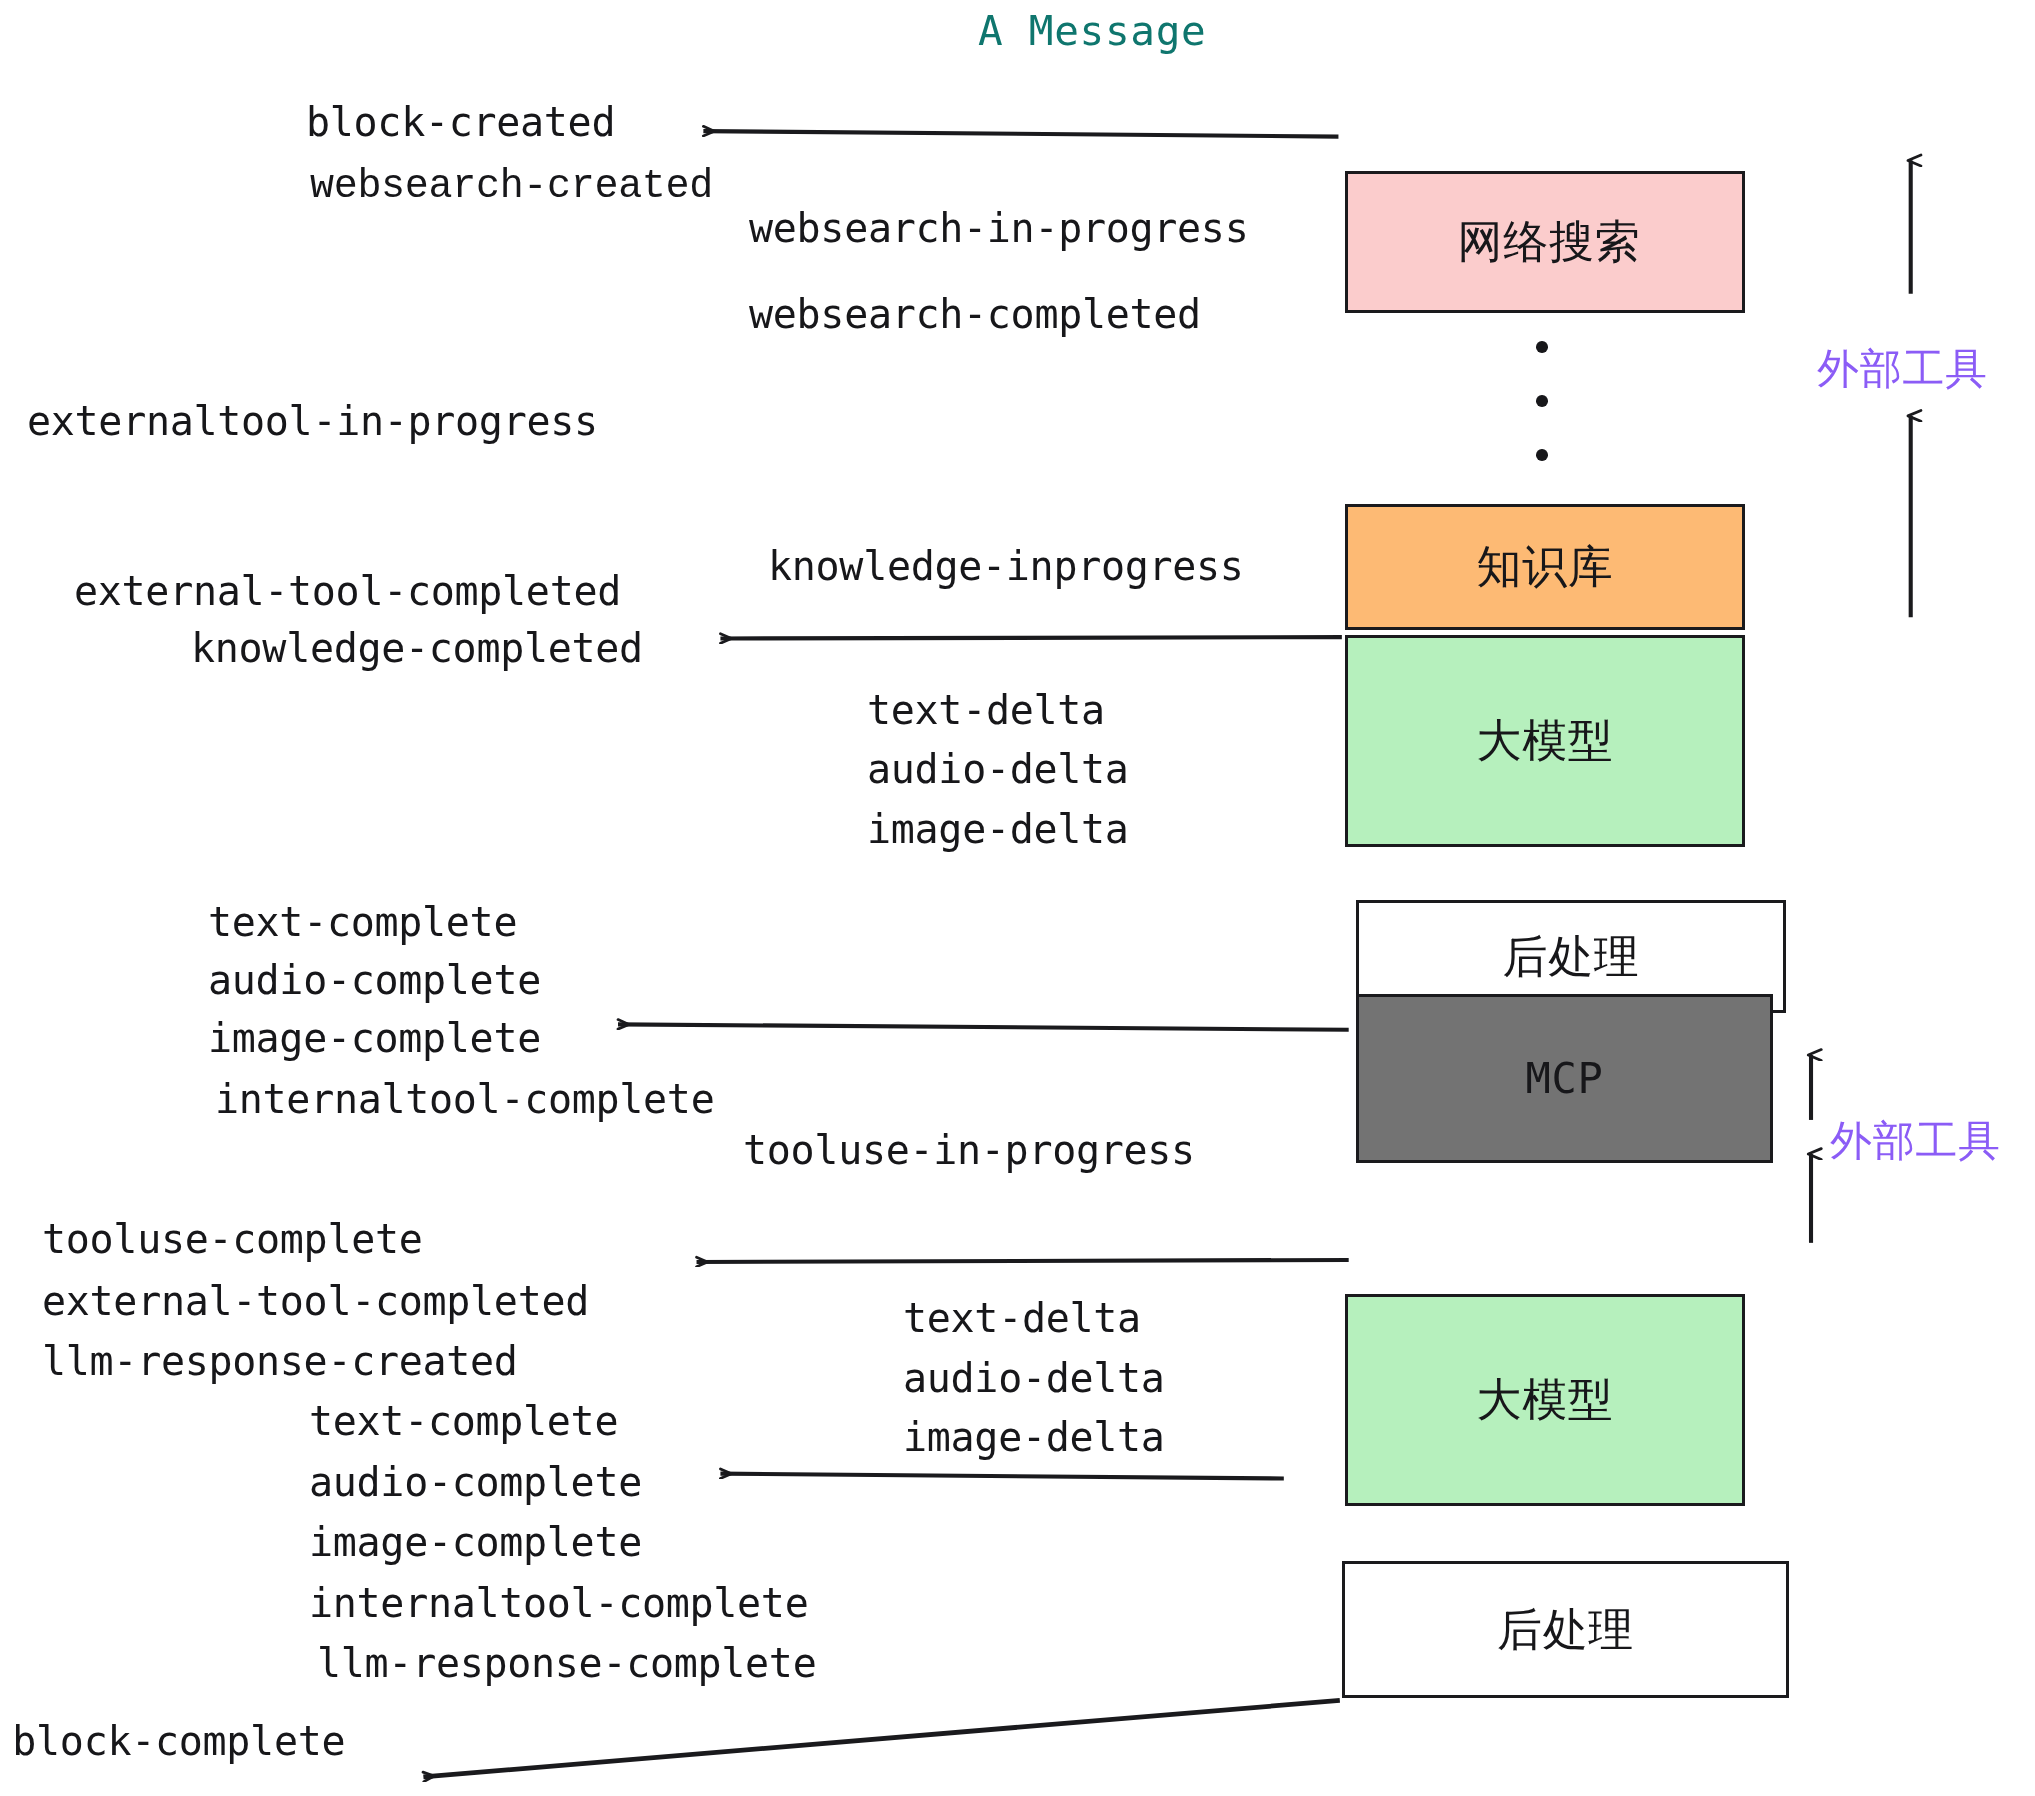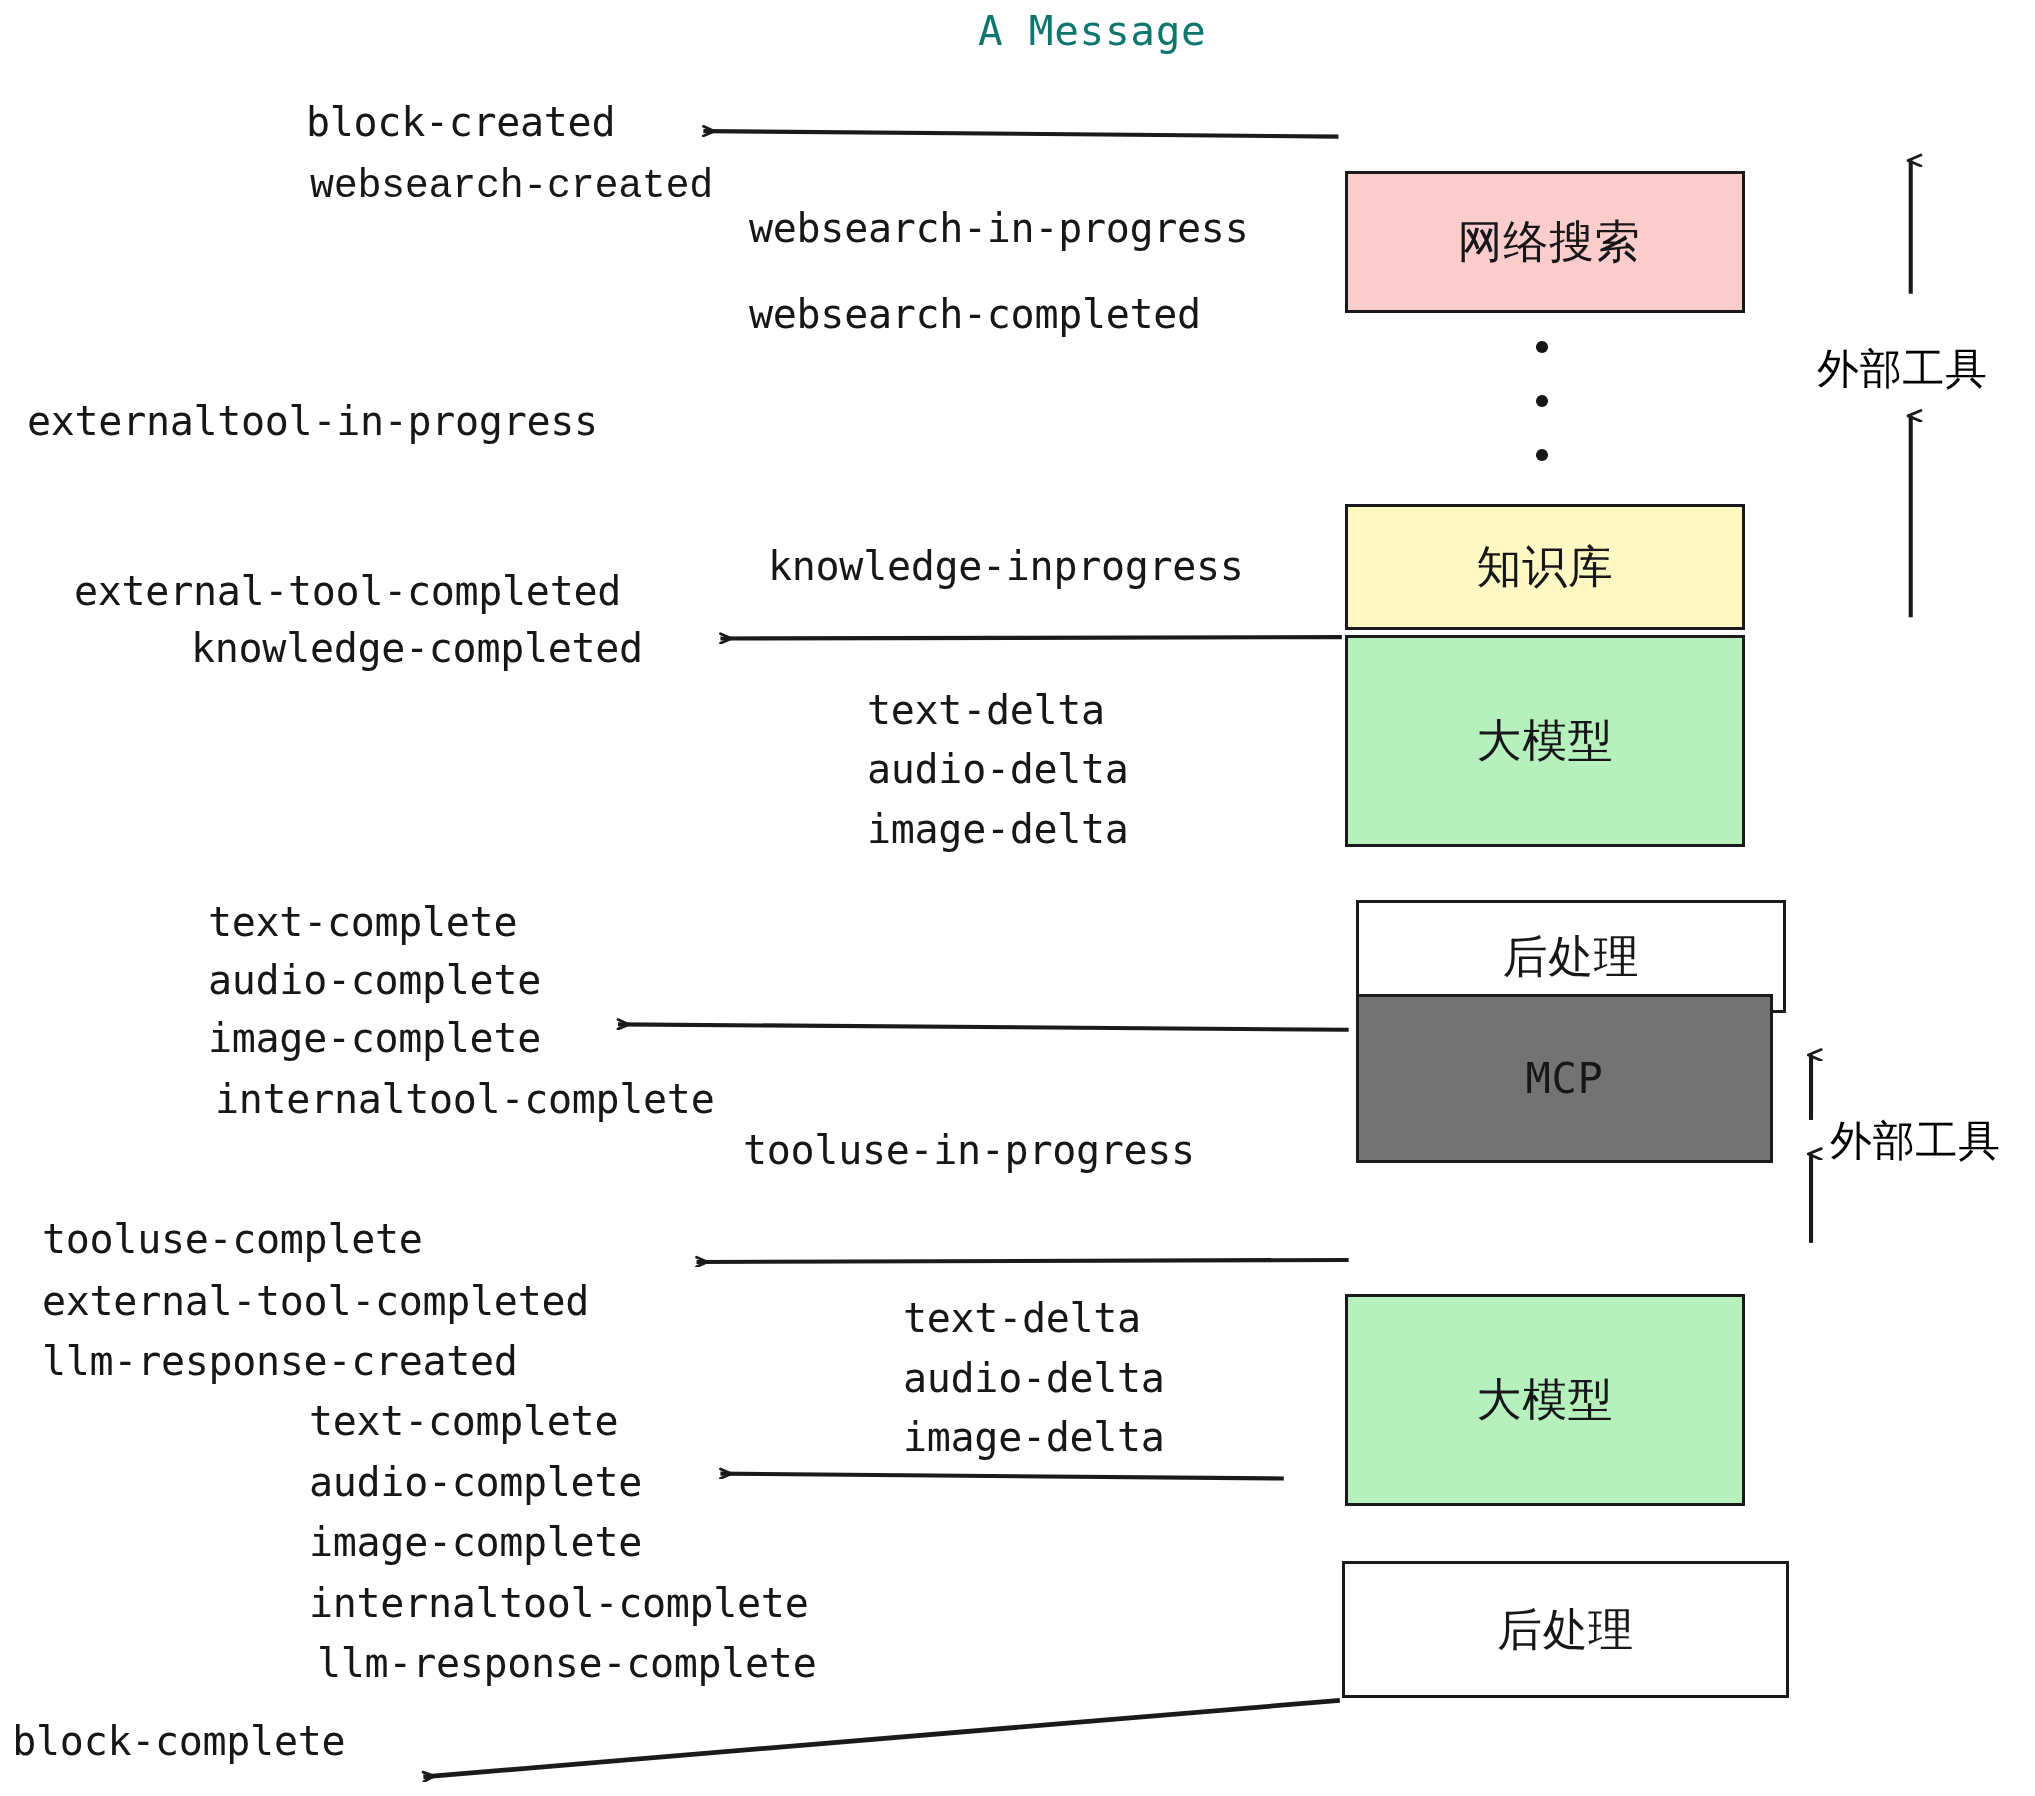--- a/index.html
+++ b/index.html
@@ -45,21 +45,21 @@
     letter-spacing: 0.7px;
   }
   .box.mcp-box {
     font-family: "DejaVu Sans Mono", monospace;
     font-size: 42px;
   }
   .side-label {
     position: absolute;
     font-family: "DejaVu Sans", sans-serif;
     font-size: 42px;
-    color: #000000;
+    color: #8b5cf6;
     white-space: nowrap;
     letter-spacing: 0.7px;
   }
   .dots {
     position: absolute;
     display: flex;
     flex-direction: column;
     align-items: center;
     justify-content: space-between;
   }
@@ -112,21 +112,21 @@
     <line x1="2798" y1="610" x2="2798" y2="905" stroke="#1a1a1d" stroke-width="6" marker-end="url(#ahu)" transform="rotate(180 2798 757)"></line>
 
     <line x1="2652" y1="1640" x2="2652" y2="1545" stroke="#1a1a1d" stroke-width="6" marker-end="url(#ahu)"></line>
     <line x1="2652" y1="1690" x2="2652" y2="1820" stroke="#1a1a1d" stroke-width="6" marker-end="url(#ahu)" transform="rotate(180 2652 1755)"></line>
   </svg>
 
   <div class="box" style="left:1345px; top:171px; width:400px; height:142px; background:#fbcccc;padding-left:8px;">
     <span>网络搜索</span>
   </div>
 
-  <div class="box" style="left:1345px; top:504px; width:400px; height:126px; background:#fef9c3;">
+  <div class="box" style="left:1345px; top:504px; width:400px; height:126px; background:#fdba74;">
     <span>知识库</span>
   </div>
 
   <div class="box" style="left:1345px; top:635px; width:400px; height:212px; background:#b6f0bd;">
     <span>大模型</span>
   </div>
 
   <div class="box" style="left:1356px; top:900px; width:430px; height:113px; background:#ffffff;">
     <span>后处理</span>
   </div>

